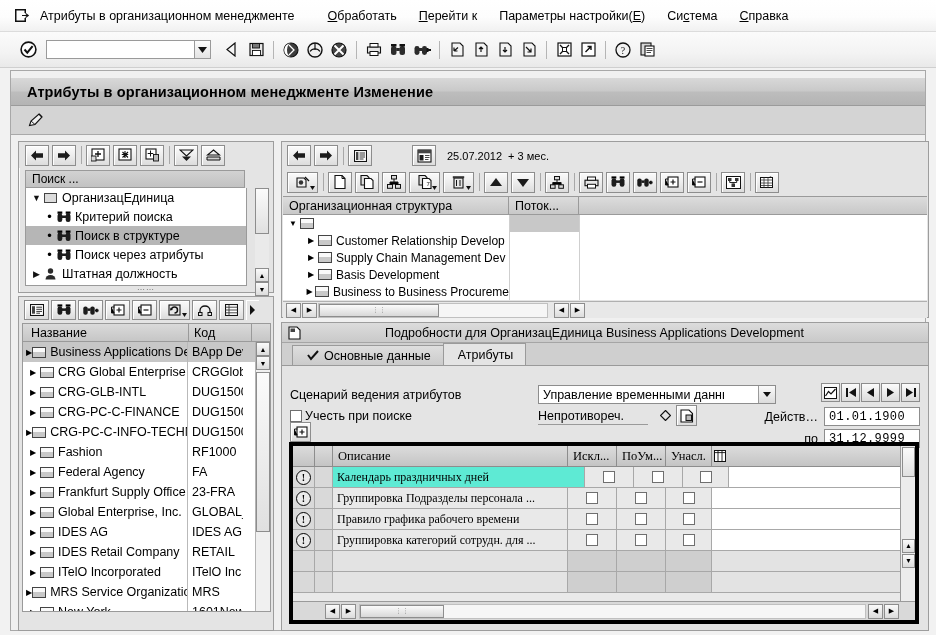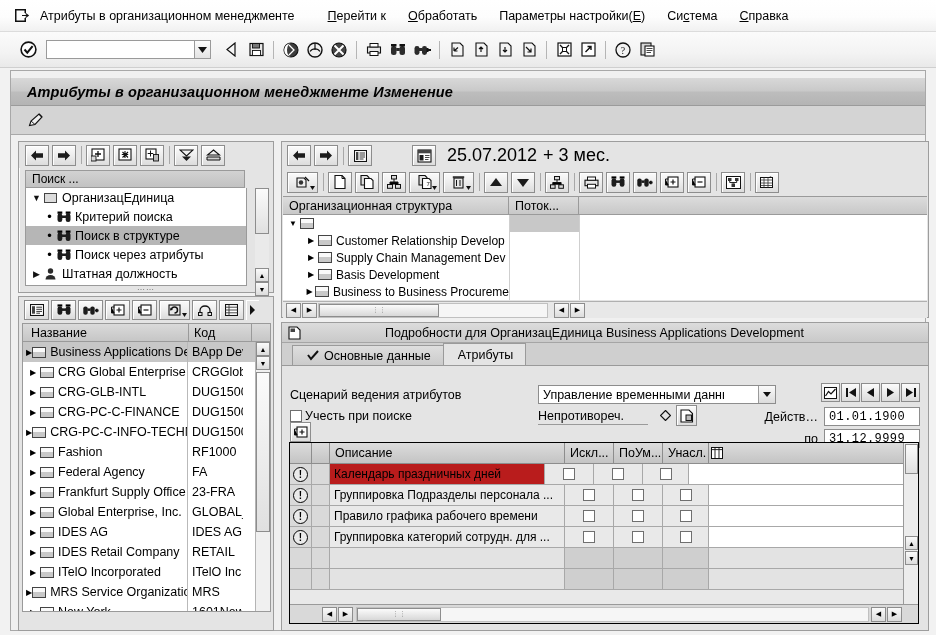--- a/index.html
+++ b/index.html
@@ -53,21 +53,21 @@
     position:absolute; left:10px; top:70px; width:916px; height:561px;
     background:#f0f0f0; border:1px solid #a8a8a8;
   }
   .pagetitle{
     position:absolute; left:11px; top:78px; width:914px; height:28px;
     background: linear-gradient(to bottom,#d8d8d8 0%,#c9c9c9 48%,#bdbdbd 52%,#b4b4b4 100%);
     border-bottom:1px solid #9b9b9b;
     display:flex;align-items:center;
   }
   .pagetitle span{
-    font-style: italic; font-weight: bold; font-size:14.5px;
+    font-weight: bold; font-size:14.5px;
     margin-left:16px; letter-spacing:0.1px;
   }
   .appbar{
     position:absolute; left:11px; top:106px; width:914px; height:29px;
     background:#d4d4d4; border-bottom:1px solid #a9a9a9;
     display:flex;align-items:center;
   }
   .appbar .tbtn{ margin-left:14px; }
 
   
@@ -153,21 +153,21 @@
   .listsb{ position:absolute; right:0; top:0; width:15px; height:100%; background:#f0f0f0; border-left:1px solid #b4b4b4;}
 
   
   .rightcol{ position:absolute; left:281px; top:141px; width:648px; height:490px; }
   .rp-top{
     position:absolute; left:0; top:0; width:648px; height:177px;
     background:#e4e4e4; border:1px solid #9d9d9d;
   }
   .rp-tb1{ height:27px; display:flex; align-items:center; padding-left:5px;}
   .rp-tb2{ height:26px; display:flex; align-items:center; padding-left:5px;}
-  .datetext{ margin-left:8px; font-size:18px;}
+  .datetext{ margin-left:8px; font-size:11px;}
   .rtreehead{
     display:flex; height:19px; margin:1px 1px 0 1px;
     background: linear-gradient(to bottom,#dcdcdc,#c8c8c8);
     border-top:1px solid #9a9a9a; border-bottom:1px solid #9a9a9a; font-size:12.5px;
   }
   .rh-c1{width:226px;padding-left:6px;border-right:1px solid #9a9a9a;display:flex;align-items:center;}
   .rh-c2{width:70px;padding-left:6px;border-right:1px solid #9a9a9a;display:flex;align-items:center;}
   .rh-c3{flex:1;}
   .rtreebody{ margin:0 1px; height:85px; background:#ffffff; position:relative; overflow:hidden;}
   .rrow{ height:17px; display:flex; align-items:center; font-size:12px; white-space:nowrap;}
@@ -221,21 +221,21 @@
     border:1px solid #8d8d8d; display:flex;align-items:center;justify-content:center;font-size:9px;
   }
   .dfield{
     position:absolute; height:19px; background:#ffffff; border:1px solid #8d8d8d;
     font-family:"Liberation Mono", monospace; font-size:12px;
     display:flex;align-items:center; padding-left:4px; letter-spacing:0.4px;
   }
   .uline{ border-bottom:1px solid #9a9a9a; }
 
   
-  .agrid{ position:absolute; left:7px; top:76px; width:630px; height:182px; border:1px solid #000000; background:#e9e9e9;}
+  .agrid{ position:absolute; left:7px; top:76px; width:630px; height:182px; border:4px solid #000000; background:#e9e9e9;font-family:Liberation Serif, serif;}
   .ahead{ display:flex; height:21px; background:linear-gradient(to bottom,#dcdcdc,#c4c4c4); border-bottom:1px solid #8d8d8d; font-size:12.5px;}
   .ah{ border-right:1px solid #8d8d8d; display:flex;align-items:center; padding-left:5px; height:100%;}
   .arow{ display:flex; height:21px; font-size:12px; border-bottom:1px solid #a8a8a8;}
   .ac{ border-right:1px solid #a8a8a8; display:flex; align-items:center; justify-content:center; height:100%;}
   .ac.left{ justify-content:flex-start; padding-left:4px;}
   .warn-ico{ width:15px;height:15px;border-radius:50%;border:1.6px solid #000;display:flex;align-items:center;justify-content:center;font-size:10px;font-weight:bold;background:#eaeaea;}
   .agrid-sb{ position:absolute; right:0; top:0; width:15px; height:100%; background:#ececec; border-left:1px solid #9a9a9a;}
   .abottom{ position:absolute; left:0; bottom:0; width:100%; height:19px; background:#d9d9d9; border-top:1px solid #9a9a9a; display:flex;align-items:center;}
 
   .svgi{ display:block; }
@@ -246,22 +246,22 @@
 <div id="app">
 
   <div class="menubar">
     <div class="menu-sysicon">
       <svg class="svgi" width="16" height="15" viewBox="0 0 16 15">
         <path d="M1 1 H12 V5 H10.5 V2.5 H2.5 V12.5 H10.5 V10 H12 V14 H1 Z" fill="#111"></path>
         <path d="M8 7.5 H13.5 M11.5 5.4 L14.2 7.5 L11.5 9.6" stroke="#111" stroke-width="1.2" fill="none"></path>
       </svg>
     </div>
     <div class="menu-item title">Атрибуты в организационном менеджменте</div>
+    <div class="menu-item"><span class="mn">О</span>бработать</div>
     <div class="menu-item"><span class="mn">П</span>ерейти к</div>
-    <div class="menu-item"><span class="mn">О</span>бработать</div>
     <div class="menu-item">Параметры настройки(<span class="mn">E</span>)</div>
     <div class="menu-item">Си<span class="mn">с</span>тема</div>
     <div class="menu-item"><span class="mn">С</span>правка</div>
   </div>
 
   <div class="toolbar">
     <div class="tb-ok">
       <svg class="svgi" width="17" height="17" viewBox="0 0 17 17">
         <circle cx="8.5" cy="8.5" r="7.4" fill="#fff" stroke="#111" stroke-width="1.6"></circle>
         <path d="M4.5 8.5 L7.3 11.6 L12.6 5.2" stroke="#111" stroke-width="2" fill="none"></path>
@@ -1141,21 +1141,21 @@
                 <path d="M0.5 2.6 H11.5 M4 0.5 V11.5 M8 0.5 V11.5" stroke="#111" stroke-width="0.9"></path>
               </svg>
             </div>
           </div>
           <div id="attr-rows">
               <div class="arow">
                 <div class="ac" style="width:22px;background:#d9d9d9;">
                   <span class="warn-ico">!</span>
                 </div>
                 <div class="ac" style="width:18px;background:#d9d9d9;"></div>
-                <div class="ac left" style="width:215px;background:#b91c1c;">
+                <div class="ac left" style="width:252px;background:#5eead4;">
                   <span>Календарь праздничных дней</span>
                 </div>
                 <div class="ac" style="width:49px;background:#e9e9e9;">
                   <span class="cbox"></span>
                 </div>
                 <div class="ac" style="width:49px;background:#e9e9e9;">
                   <span class="cbox"></span>
                 </div>
                 <div class="ac" style="width:46px;background:#e9e9e9;">
                   <span class="cbox"></span>

